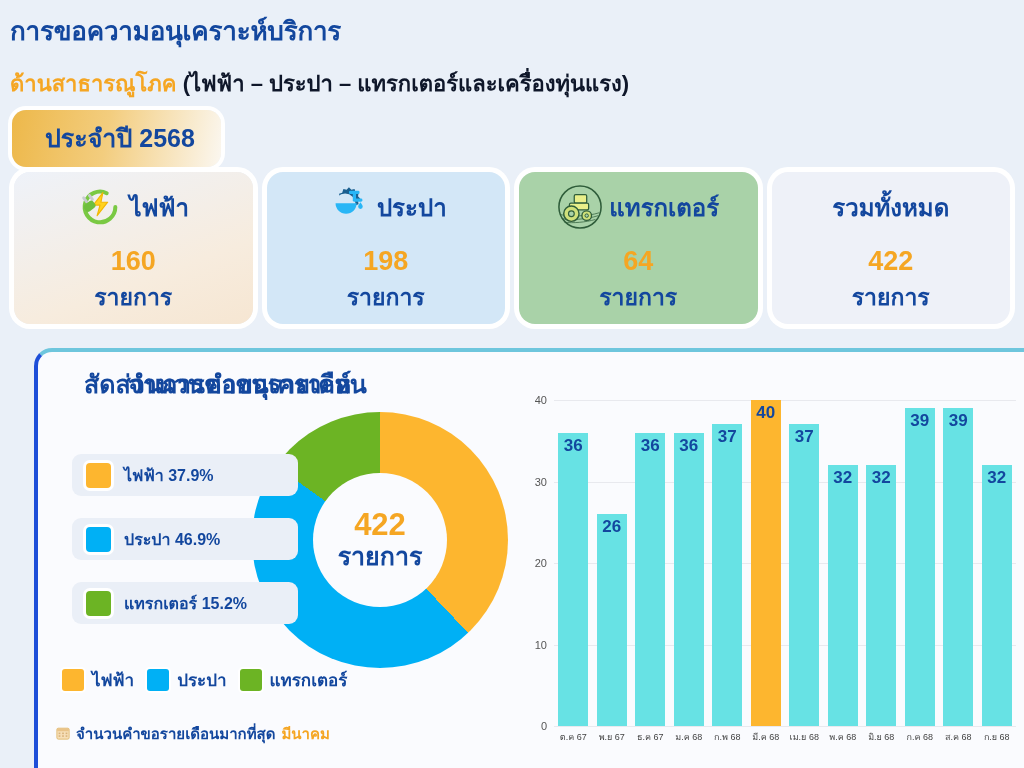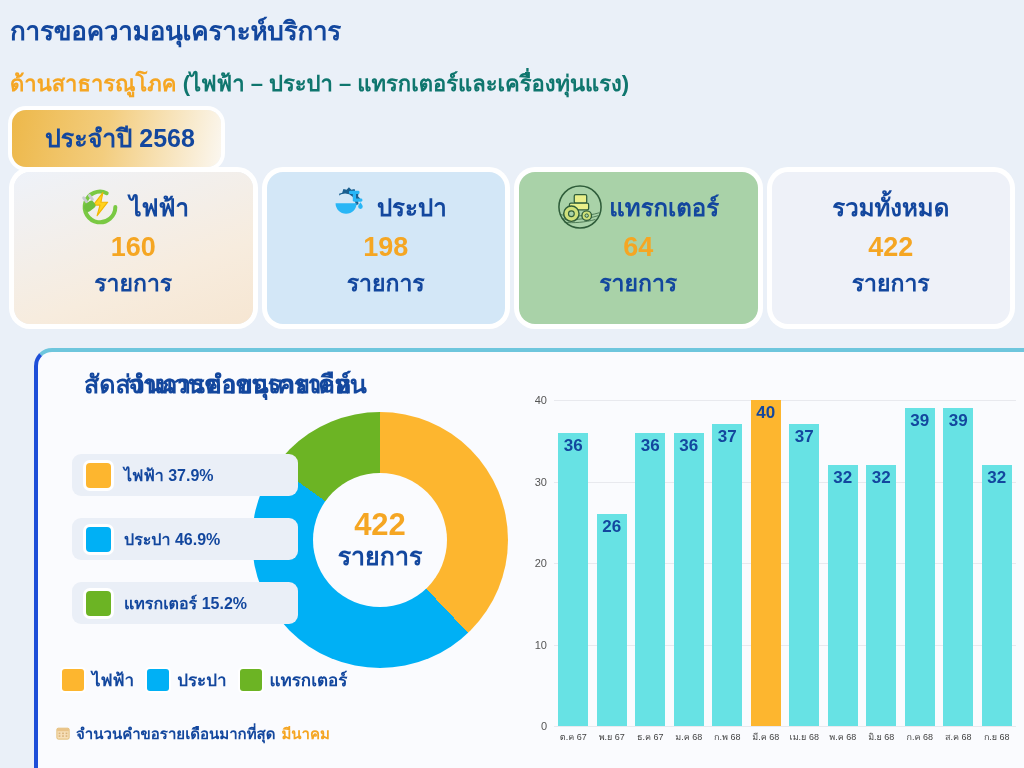--- a/index.html
+++ b/index.html
@@ -19,21 +19,21 @@
   .hdr-title {
     position: absolute; left: 10px; top: 10px;
     font-size: 26px; font-weight: bold; color: #13479e;
     letter-spacing: -0.2px; white-space: nowrap; text-align: right;
   }
   .hdr-sub {
     position: absolute; left: 10px; top: 66px;
     font-size: 22px; font-weight: bold; white-space: nowrap;
   }
   .hdr-sub .accent { color: #f5a623; }
-  .hdr-sub .rest { color: #0f766e; }
+  .hdr-sub .rest { color: #0f172a; }
   .year-badge {
     position: absolute; left: 12px; top: 110px;
     padding: 8px 26px 9px 33px;
     border-radius: 14px;
     background: linear-gradient(100deg, #edb84a 0%, #f3cd7e 45%, #fbf7f0 100%);
     box-shadow: 0 0 0 4px #ffffff;
     font-size: 25px; font-weight: bold; color: #13479e;
     white-space: nowrap;
   }
 
@@ -59,21 +59,21 @@
 
   .card-top {
     display: flex; align-items: center; justify-content: center;
     gap: 6px; width: 100%; height: 46px;
   }
   .card-icon { width: 46px; height: 46px; flex: 0 0 46px; }
   .card-label {
     font-size: 24px; font-weight: bold; color: #13479e; white-space: nowrap;
   }
   .card-num {
-    font-size: 27px; font-weight: bold; color: #f5a623; margin-top: 2px;
+    font-size: 27px; font-weight: bold; color: #f5a623; margin-top: 16px;
   }
   .card-unit {
     font-size: 23px; font-weight: bold; color: #13479e; margin-top: 2px;
   }
 
   
   .panel {
     position: absolute; left: 34px; top: 348px;
     width: 990px; height: 420px;
     background: #fafbfe;

